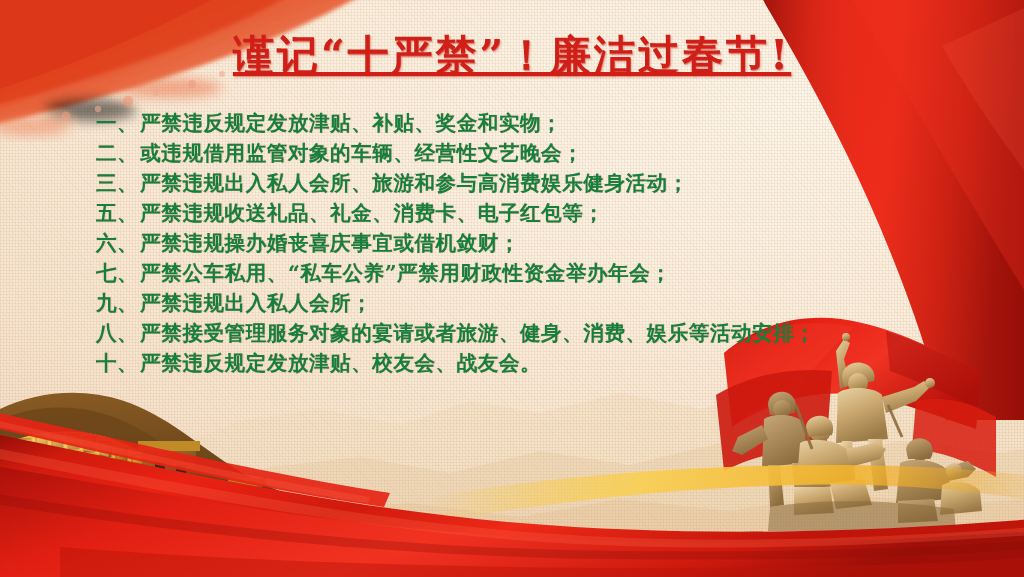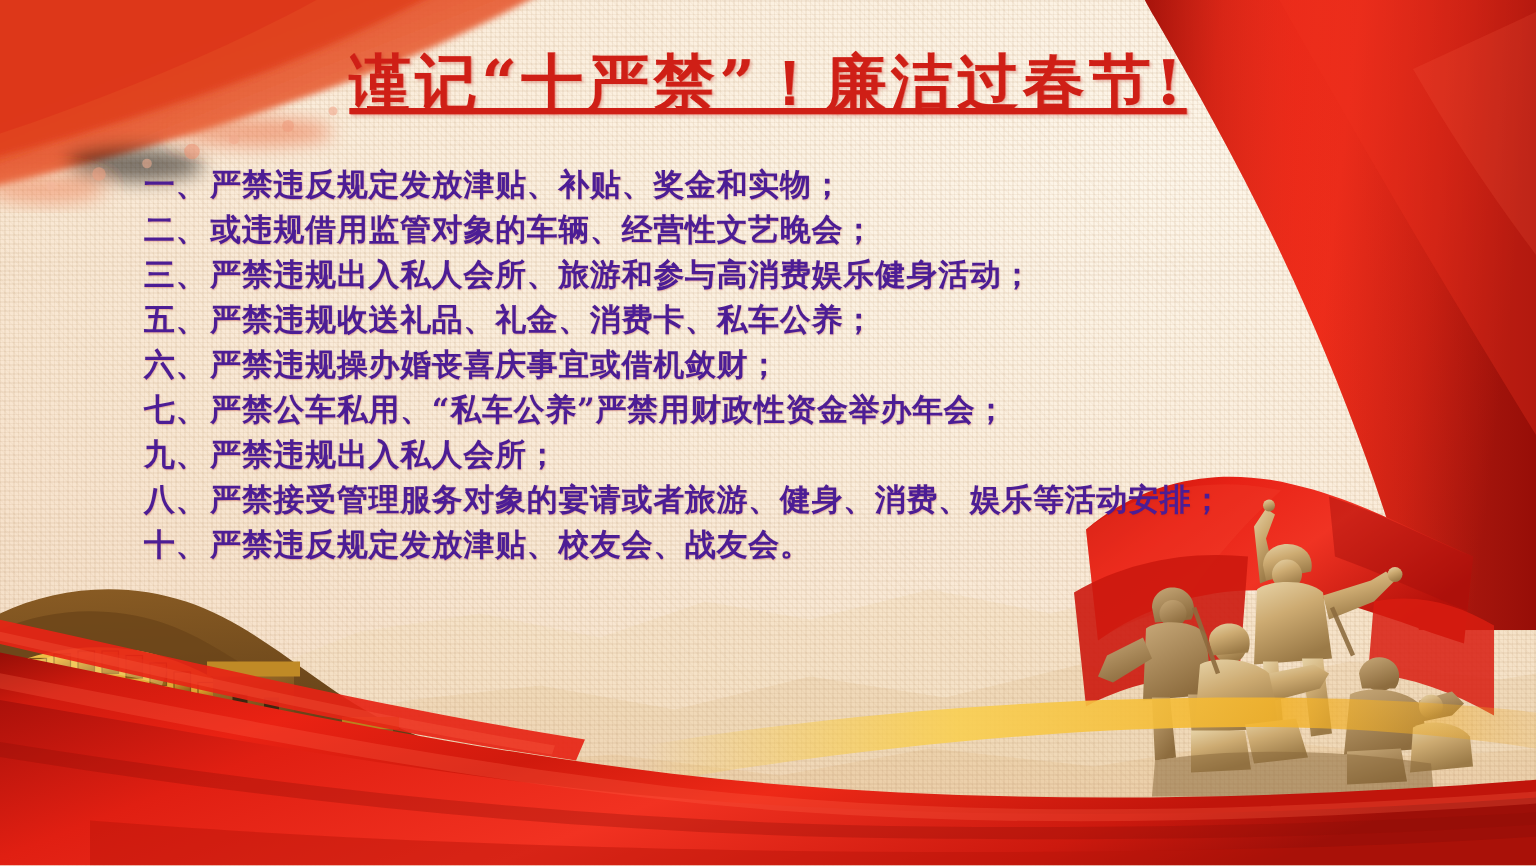--- a/index.html
+++ b/index.html
@@ -92,21 +92,21 @@
     left: 96px;
     top: 108px;
     width: 830px;
     z-index: 35;
   }
   .rule-line {
     font-family: "DejaVu Serif", "Liberation Serif", serif;
     font-size: 20.5px;
     font-weight: 700;
     line-height: 30px;
-    color: #4c1d95;
+    color: #15803d;
     letter-spacing: 0.6px;
     white-space: nowrap;
     text-shadow: 0.4px 0.4px 1px rgba(186,38,26,0.30);
   }
   .rule-index { margin-right: 2px; }
 </style>
 </head>
 <body>
 
 <div id="poster">
@@ -377,21 +377,21 @@
   </svg>
 
   <div class="title-wrap">
     <div class="poster-title">谨记“十严禁”！廉洁过春节!</div>
   </div>
 
   <div class="rules">
     <div class="rule-line"><span class="rule-index">一、</span><span class="rule-text">严禁违反规定发放津贴、补贴、奖金和实物；</span></div>
     <div class="rule-line"><span class="rule-index">二、</span><span class="rule-text">或违规借用监管对象的车辆、经营性文艺晚会；</span></div>
     <div class="rule-line"><span class="rule-index">三、</span><span class="rule-text">严禁违规出入私人会所、旅游和参与高消费娱乐健身活动；</span></div>
-    <div class="rule-line"><span class="rule-index">五、</span><span class="rule-text">严禁违规收送礼品、礼金、消费卡、私车公养；</span></div>
+    <div class="rule-line"><span class="rule-index">五、</span><span class="rule-text">严禁违规收送礼品、礼金、消费卡、电子红包等；</span></div>
     <div class="rule-line"><span class="rule-index">六、</span><span class="rule-text">严禁违规操办婚丧喜庆事宜或借机敛财；</span></div>
     <div class="rule-line"><span class="rule-index">七、</span><span class="rule-text">严禁公车私用、“私车公养”严禁用财政性资金举办年会；</span></div>
     <div class="rule-line"><span class="rule-index">九、</span><span class="rule-text">严禁违规出入私人会所；</span></div>
     <div class="rule-line"><span class="rule-index">八、</span><span class="rule-text">严禁接受管理服务对象的宴请或者旅游、健身、消费、娱乐等活动安排；</span></div>
     <div class="rule-line"><span class="rule-index">十、</span><span class="rule-text">严禁违反规定发放津贴、校友会、战友会。</span></div>
   </div>
 
 </div>
 
 </body></html>

